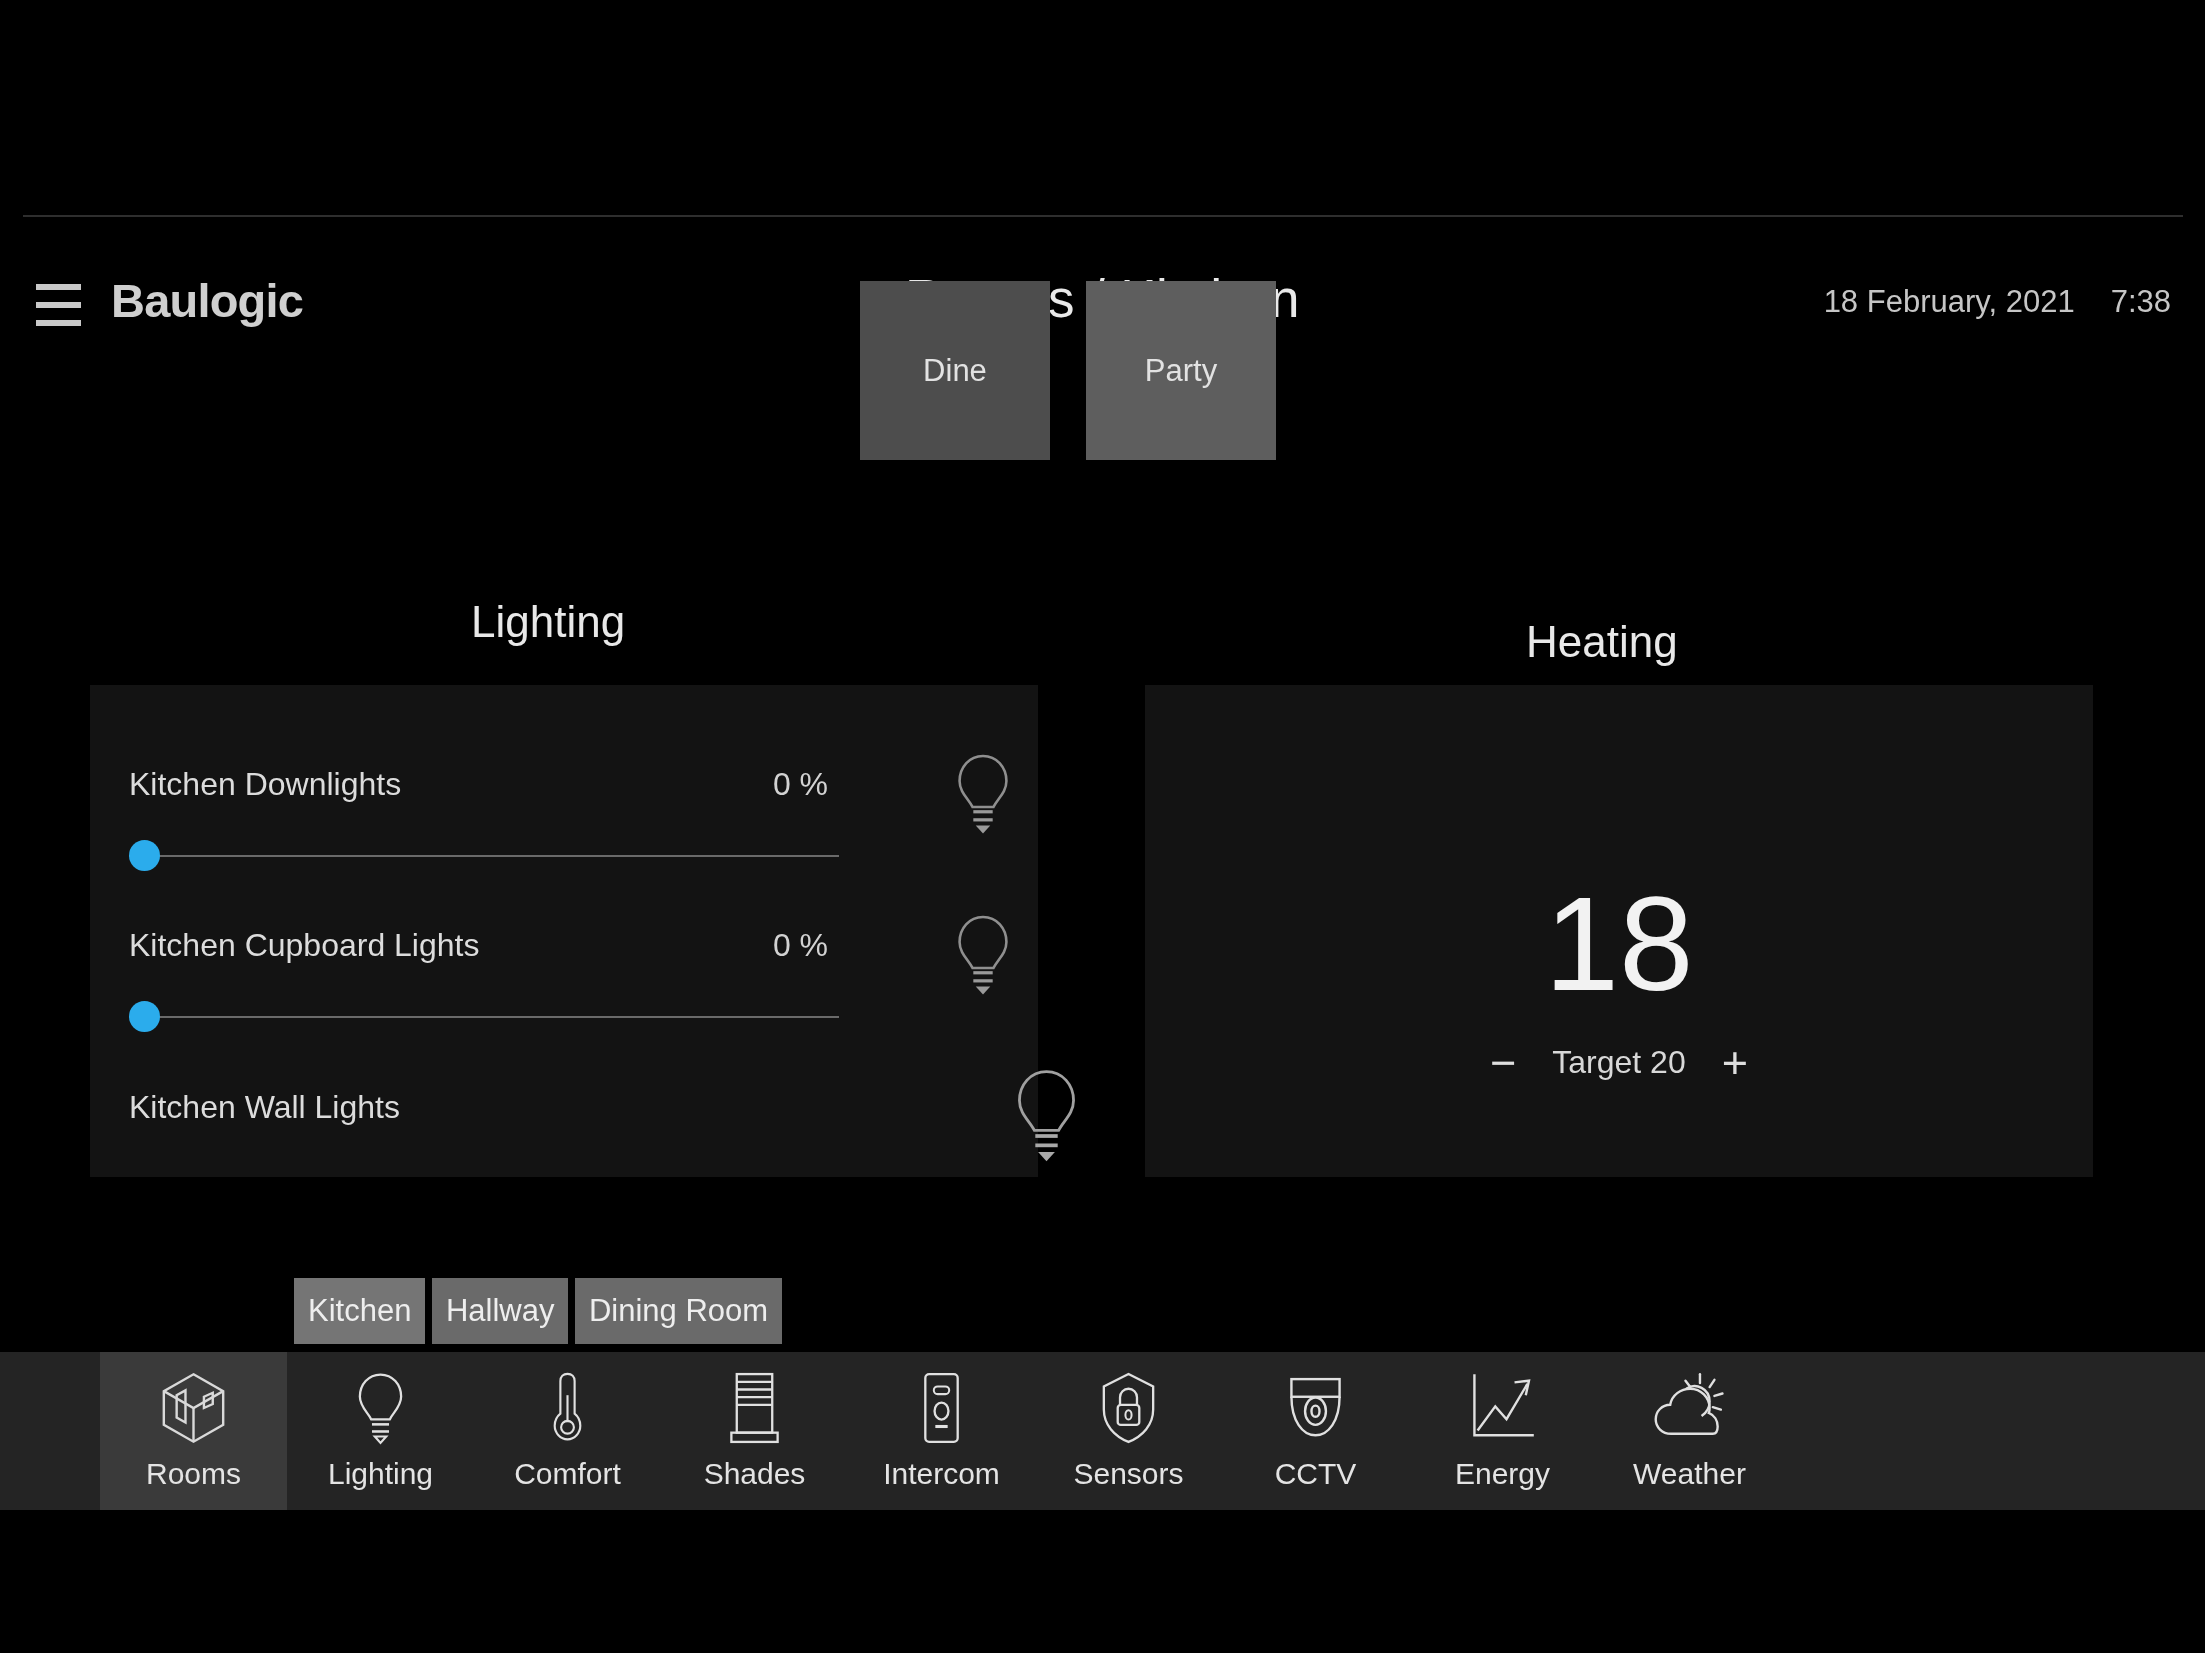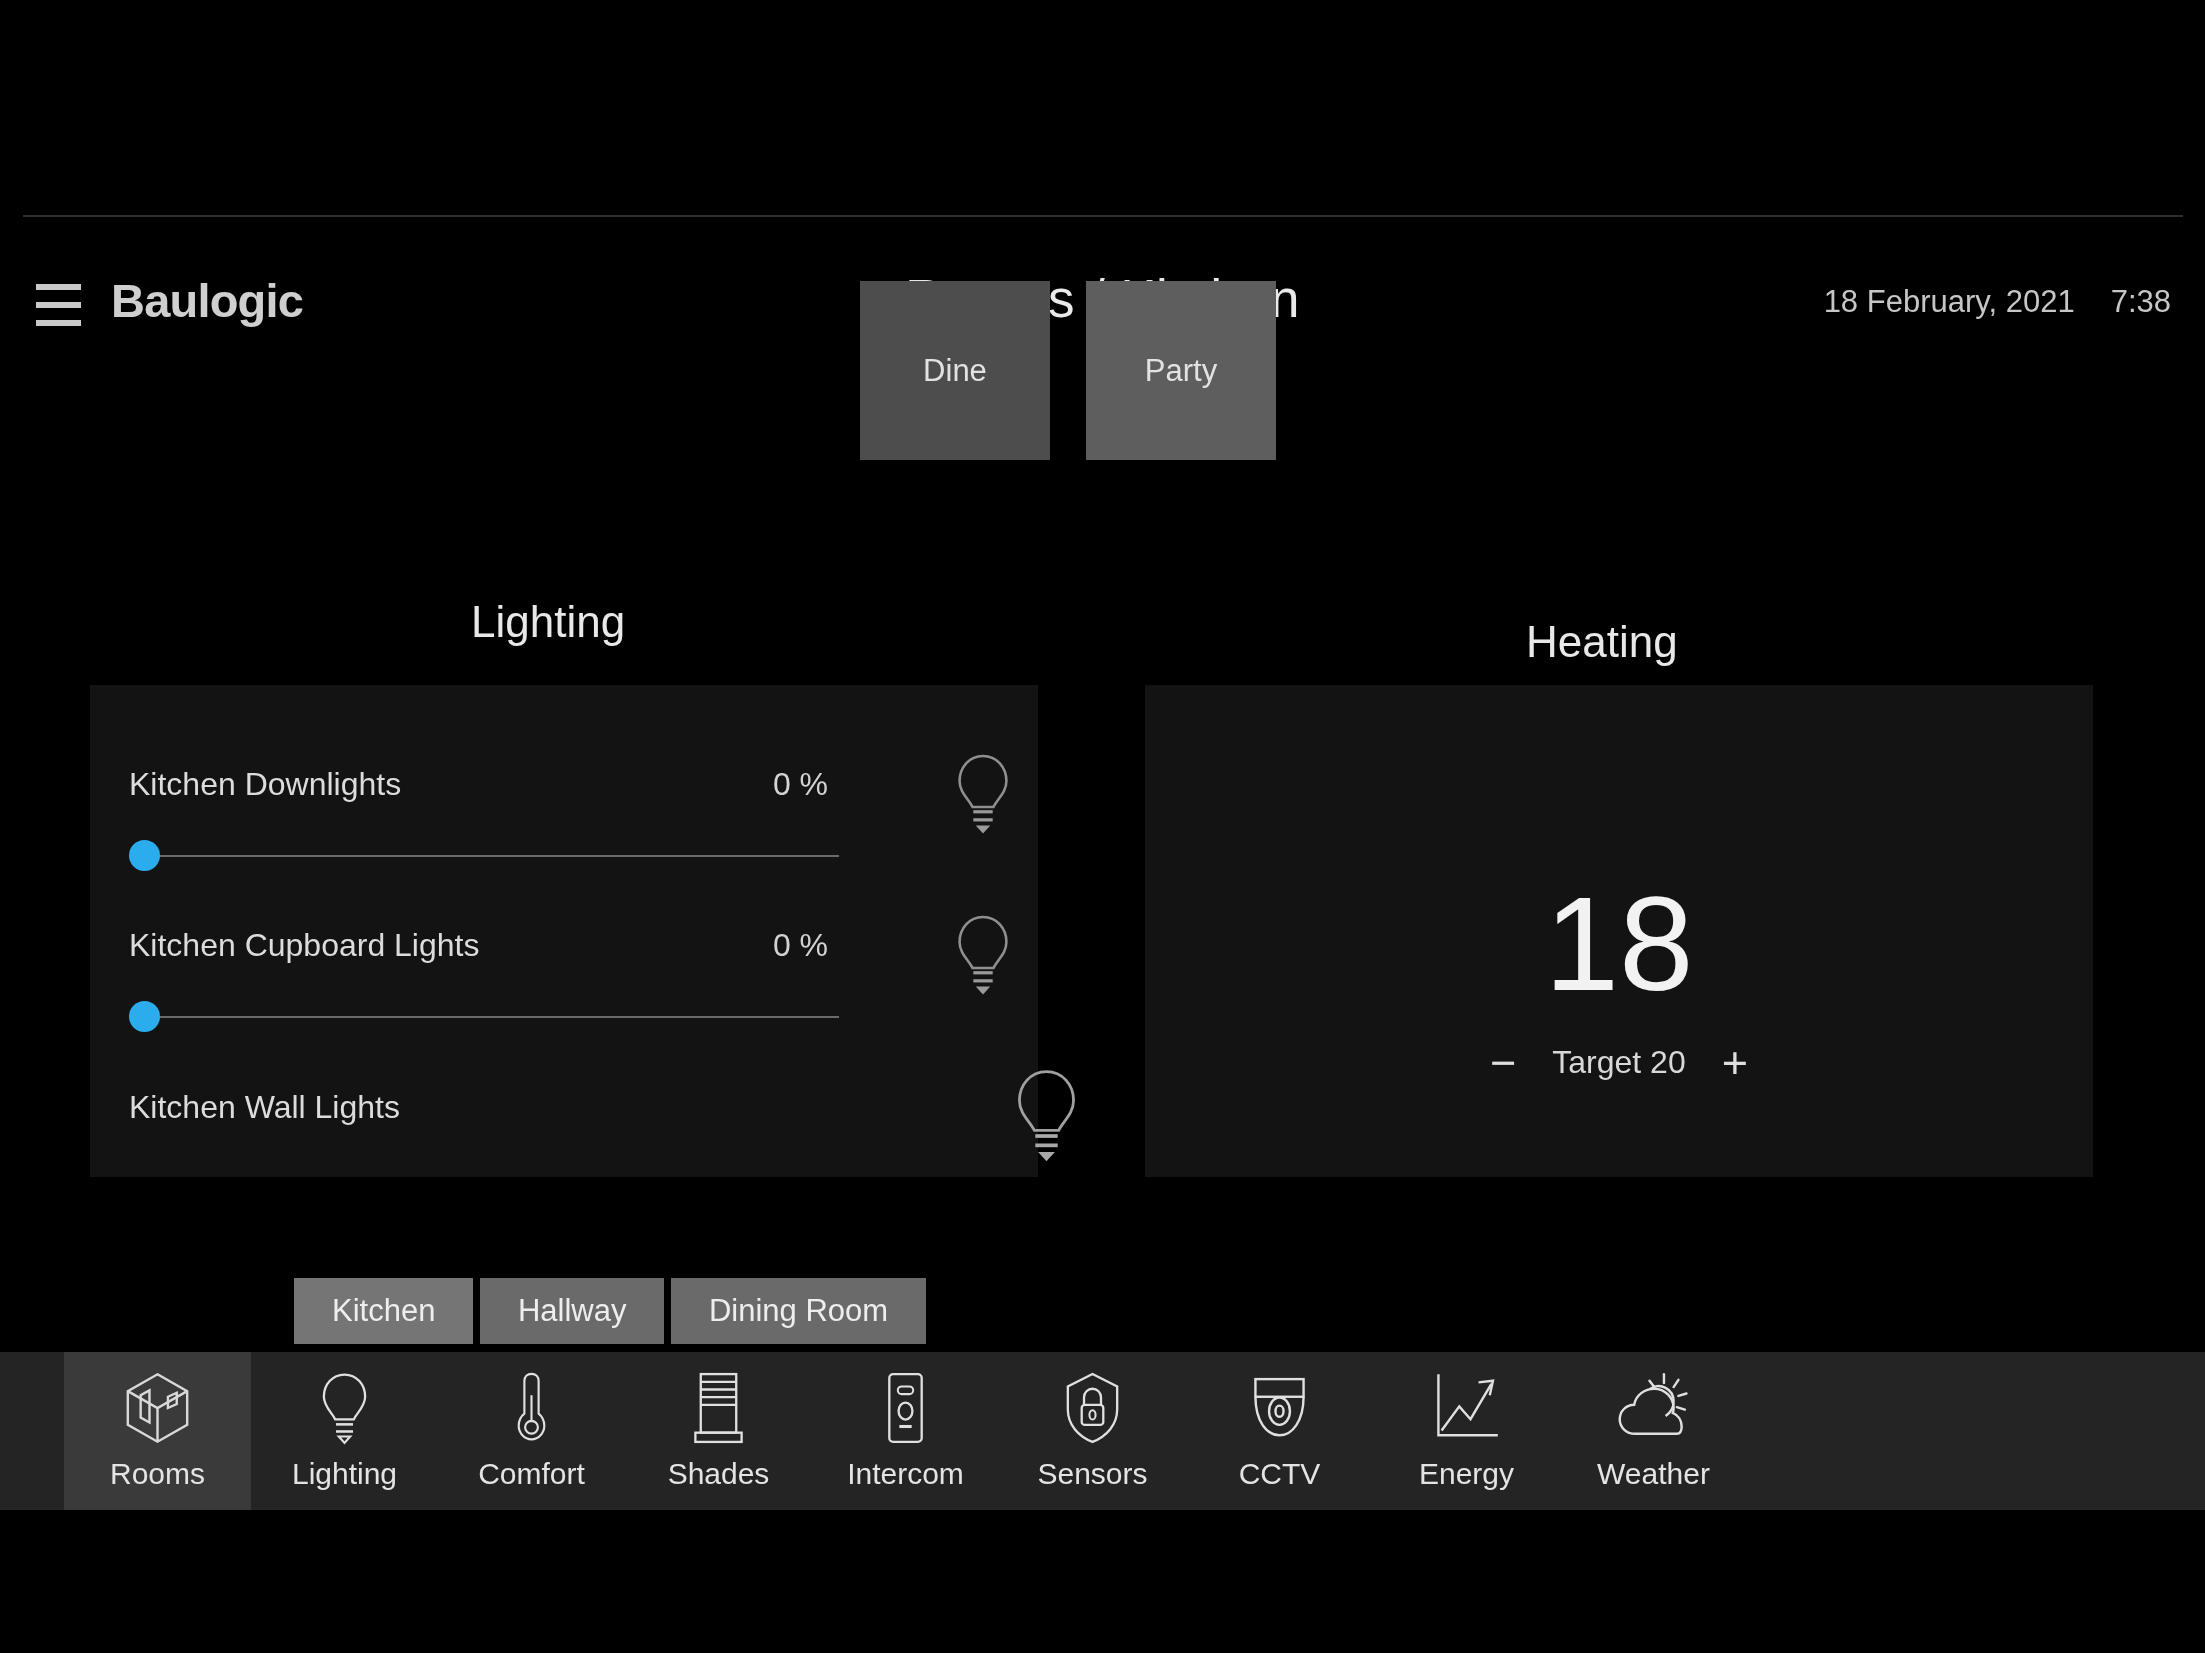--- a/index.html
+++ b/index.html
@@ -268,42 +268,42 @@
     left: 294px;
     top: 1278px;
     display: flex;
     gap: 6.5px;
   }
   .room-tab {
     height: 66px;
     display: flex;
     align-items: center;
     justify-content: center;
-    padding: 0 38px;
+    padding: 0 14px;
     background: #6a6a6a;
     font-size: 31px;
     font-weight: 300;
     color: #eeeeee;
     cursor: pointer;
     user-select: none;
     white-space: nowrap;
   }
   .room-tab.active { background: #757575; }
 
   
   .bottom-nav {
     position: absolute;
     left: 0;
     top: 1352px;
     width: 2205px;
     height: 158px;
     background: #242424;
     display: flex;
     align-items: stretch;
-    padding-left: 64px;
+    padding-left: 100px;
     box-sizing: border-box;
   }
   .nav-item {
     width: 187px;
     display: flex;
     flex-direction: column;
     align-items: center;
     justify-content: center;
     gap: 11.3px;
     cursor: pointer;

